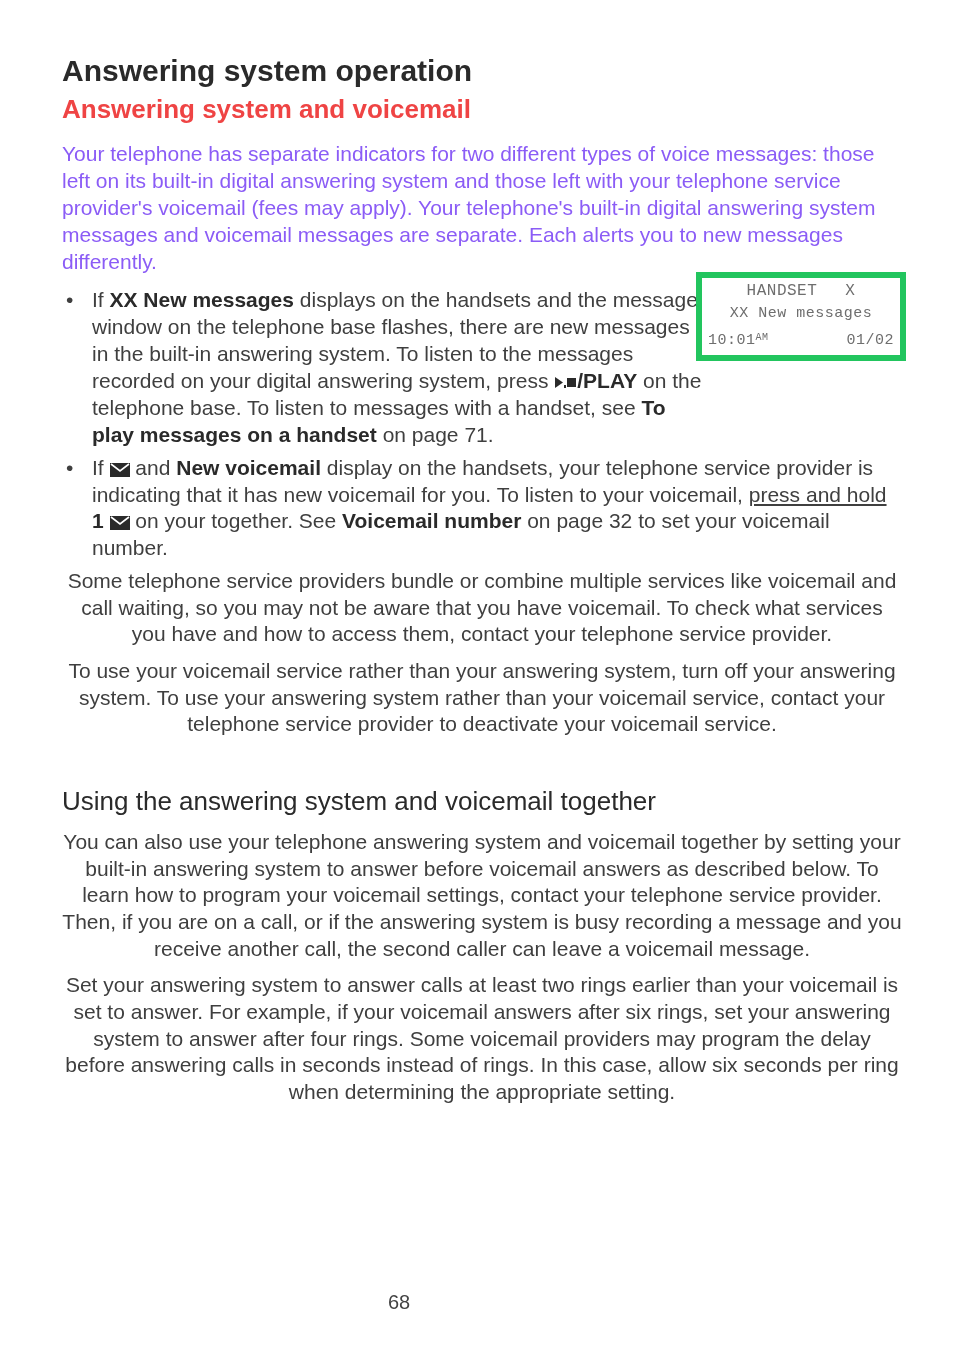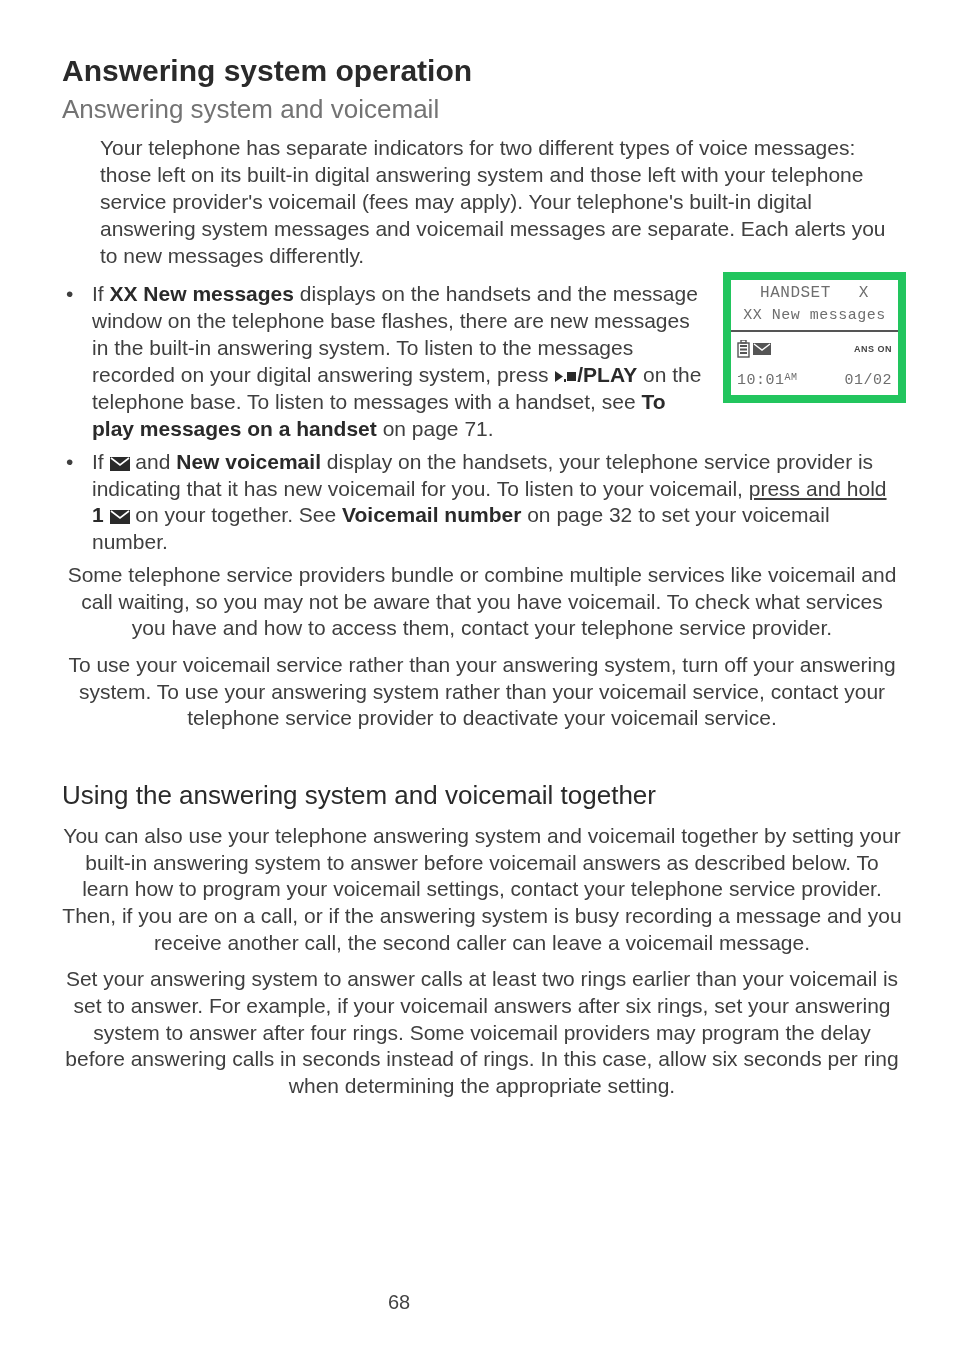--- a/index.html
+++ b/index.html
@@ -11,37 +11,36 @@
     position: relative;
   }
   .h1 {
     font-size: 30px;
     font-weight: 700;
     color: #2a2a2a;
     margin-bottom: 6px;
   }
   .h2 {
     font-size: 26px;
-    font-weight: 400;
-    color: #737373;
-    margin-bottom: 10px;
+    font-weight: 700;
+    color: #ef4444;
+    margin-bottom: 16px;
   }
   .h2b {
     font-size: 26px;
     font-weight: 400;
     color: #2a2a2a;
     margin-top: 48px;
     margin-bottom: 12px;
   }
   .para {
     font-size: 21px;
     line-height: 1.28;
     margin-bottom: 10px;
-    color: #404040;
-    margin-left: 38px;
+    color: #8b5cf6;
   }
   .para2 {
     font-size: 21px;
     line-height: 1.27;
     margin-bottom: 10px;
     color: #3f3f3f;
     text-align: center;
   }
   .bullet-wrap {
     position: relative;
@@ -65,22 +64,22 @@
   }
   .bullet-1 {
     padding-right: 200px;
   }
   .bold { font-weight: 700; color: #2a2a2a; }
   .u { text-decoration: underline; }
   .lcd {
     position: absolute;
     right: 48px;
     top: 272px;
-    width: 183px;
-    border: 8px solid #22c55e;
+    width: 210px;
+    border: 6px solid #22c55e;
     background: #fff;
     font-size: 0;
   }
   .lcd-row {
     display: flex;
     justify-content: space-between;
     align-items: center;
     padding: 4px 6px 3px 6px;
   }
   .lcd-row.center { justify-content: center; gap: 28px; }
@@ -161,35 +160,19 @@
 <div class="para2">Set your answering system to answer calls at least two rings earlier than your voicemail is set to answer. For example, if your voicemail answers after six rings, set your answering system to answer after four rings. Some voicemail providers may program the delay before answering calls in seconds instead of rings. In this case, allow six seconds per ring when determining the appropriate setting.</div>
 
 <div class="lcd">
   <div class="lcd-row center">
     <span class="pix">HANDSET</span>
     <span class="pix">X</span>
   </div>
   <div class="lcd-row" style="justify-content:center;padding-top:2px;padding-bottom:6px;">
     <span class="pix pix-s">XX New messages</span>
   </div>
-  <div class="lcd-row lcd-hr" style="padding-top:8px;padding-bottom:10px;">
-    <span class="icons-left">
-      <svg width="13" height="18" viewBox="0 0 13 18">
-          <rect x="4" y="0" width="5" height="3" fill="none" stroke="#555" stroke-width="1.4"></rect>
-          <rect x="1" y="3" width="11" height="14" fill="none" stroke="#555" stroke-width="1.4"></rect>
-          <rect x="3" y="5" width="7" height="2" fill="#555"></rect>
-          <rect x="3" y="8.5" width="7" height="2" fill="#555"></rect>
-          <rect x="3" y="12" width="7" height="2" fill="#555"></rect>
-        </svg>
-      <svg width="18" height="12" viewBox="0 0 18 12">
-          <rect x="0" y="0" width="18" height="12" fill="#555"></rect>
-          <polyline points="1,1 9,7 17,1" fill="none" stroke="#fff" stroke-width="1.4"></polyline>
-        </svg>
-    </span>
-    <span class="ans">ANS ON</span>
-  </div>
   <div class="lcd-row" style="padding-top:4px;padding-bottom:6px;">
     <span class="pix pix-s"><span>10:01</span><span style="font-size:10px;vertical-align:4px;">AM</span></span>
     <span class="pix pix-s">01/02</span>
   </div>
 </div>
 
 <div class="pagenum">68</div>
 
 </body></html>

